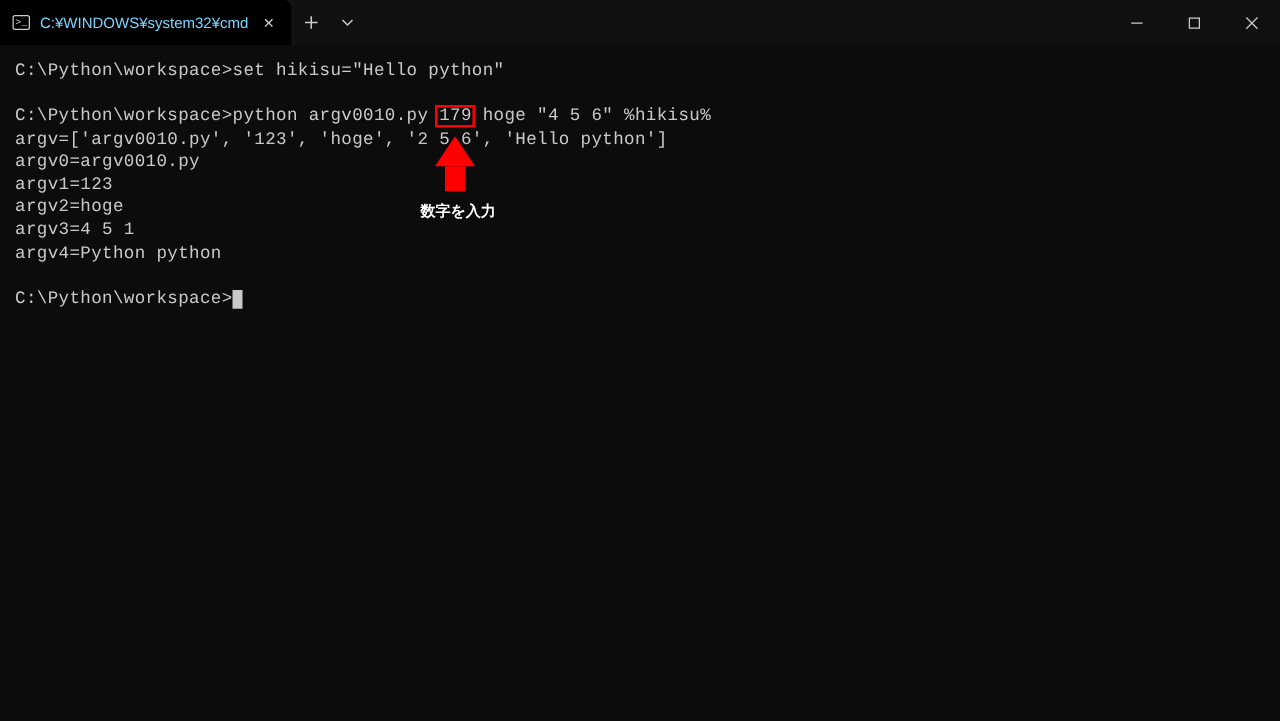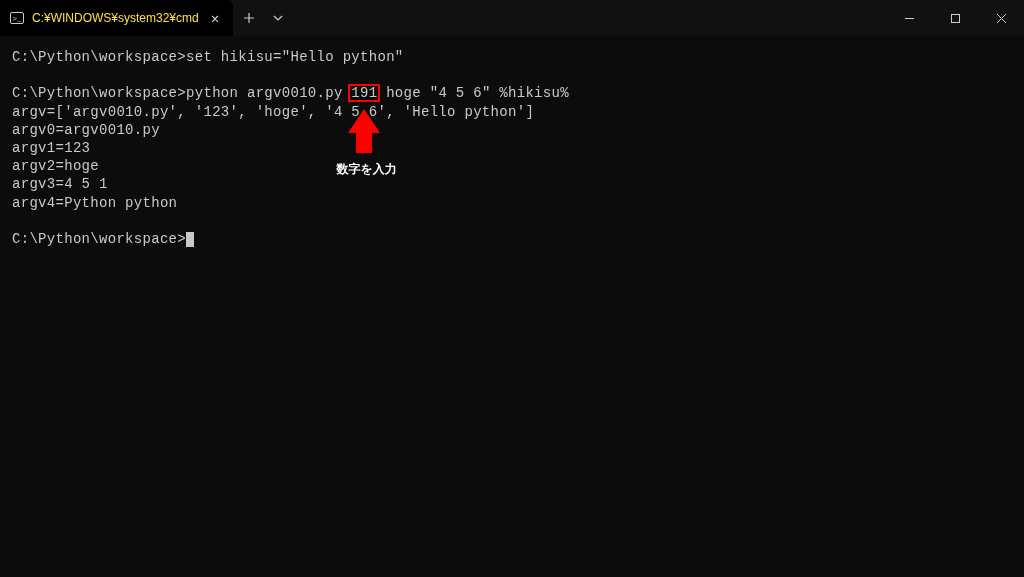--- a/index.html
+++ b/index.html
@@ -1,20 +1,20 @@
 <!DOCTYPE html>
 <html><head>
   <meta charset="utf-8">
   <style>
     * { margin:0; padding:0; box-sizing:border-box; }
     body { width:1024px; height:577px; background:#0c0c0c; font-family:Consolas,'Courier New',monospace; font-size:14px; overflow:hidden; position:relative; }
     .titlebar { height:36px; background:#111; display:flex; align-items:stretch; }
     .tab { height:36px; background:#000; display:flex; align-items:center; padding:0 10px; gap:8px; min-width:200px; border-top-right-radius:6px; }
     .tab-icon { width:14px; height:12px; border:1px solid #ccc; border-radius:2px; display:flex; align-items:center; justify-content:center; font-size:8px; color:#ccc; }
-    .tab-title { color:#fde047; font-size:12px; font-family:'Segoe UI',sans-serif; flex:1; white-space:nowrap; }
+    .tab-title { color:#7dd3fc; font-size:12px; font-family:'Segoe UI',sans-serif; flex:1; white-space:nowrap; }
     .tab-close { color:#ccc; font-size:14px; padding:2px 4px; cursor:pointer; }
     .titlebtn { width:32px; display:flex; align-items:center; justify-content:center; color:#ccc; cursor:pointer; }
     .titlebtn svg, .winctrl svg { stroke:#ccc; }
     .spacer { flex:1; }
     .winctrls { display:flex; }
     .winctrl { width:46px; display:flex; align-items:center; justify-content:center; color:#ccc; cursor:pointer; }
     .term { padding:12px 12px; color:#c9c9c9; line-height:1.3; white-space:pre; letter-spacing:0.3px; }
     .highlight-box { position:absolute; border:2px solid #ff0000; height:18px; width:32px; background:transparent; pointer-events:none; }
     .arrow { position:absolute; display:flex; flex-direction:column; align-items:center; }
     .arrow-head { width:0; height:0; border-left:16px solid transparent; border-right:16px solid transparent; border-bottom:24px solid #ff0000; }
@@ -56,22 +56,22 @@
     <div class="winctrl">
       <svg width="11" height="11" viewBox="0 0 11 11">
           <path d="M1 1l9 9M10 1l-9 9" stroke-width="1"></path>
         </svg>
     </div>
   </div>
 </div>
 
 <div class="term"><span>C:\Python\workspace&gt;set hikisu="Hello python"</span>
 <span></span>
-<span><span>C:\Python\workspace&gt;python argv0010.py </span><span id="hl-target">191</span><span> hoge "4 5 6" %hikisu%</span></span>
-<span>argv=['argv0010.py', '123', 'hoge', '4 5 6', 'Hello python']</span>
+<span><span>C:\Python\workspace&gt;python argv0010.py </span><span id="hl-target">179</span><span> hoge "4 5 6" %hikisu%</span></span>
+<span>argv=['argv0010.py', '123', 'hoge', '2 5 6', 'Hello python']</span>
 <span>argv0=argv0010.py</span>
 <span>argv1=123</span>
 <span>argv2=hoge</span>
 <span>argv3=4 5 1</span>
 <span>argv4=Python python</span>
 <span></span>
 <span><span>C:\Python\workspace&gt;</span><span class="cursor"></span></span></div>
 
 <div class="highlight-box" id="hlbox" style="left: 348.359px; top: 84.375px; width: 32.1094px; height: 18px;"></div>
 <div class="arrow" id="arrow" style="left: 348.414px; top: 109.375px;">

